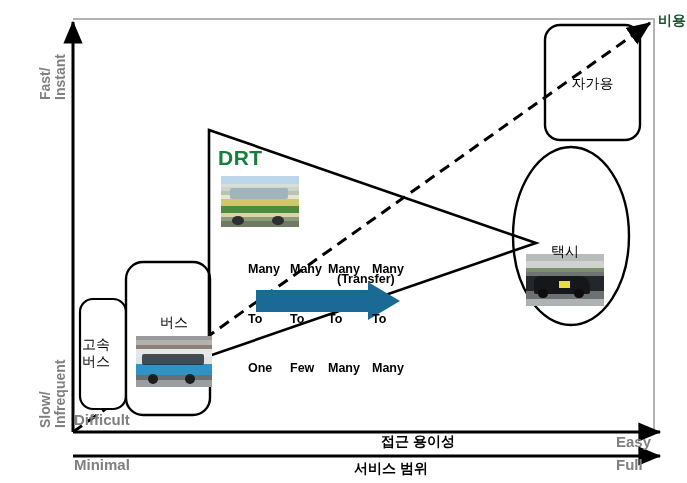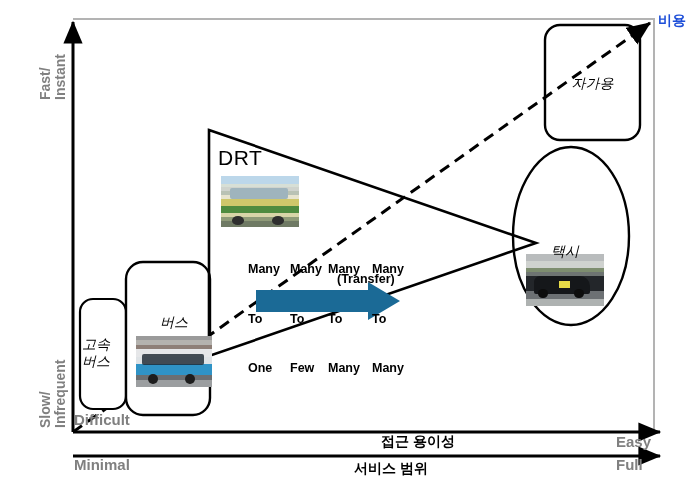--- a/index.html
+++ b/index.html
@@ -54,26 +54,25 @@
     font-weight: bold;
     text-align: center;
     line-height: 1.25;
   }
   .mode-label {
     color: #000000;
     font-size: 14px;
     font-weight: normal;
     text-align: center;
     line-height: 1.2;
-    font-style: italic;
   }
   .drt-label {
-    color: #000000;
+    color: #15803d;
     font-size: 21px;
-    font-weight: normal;
+    font-weight: bold;
     letter-spacing: .5px;
   }
   .manycol {
     position: absolute;
     text-align: left;
     color: #000000;
     font-size: 12.5px;
     font-weight: bold;
     line-height: 1.32;
     white-space: pre;
@@ -250,21 +249,21 @@
 
 
   <div class="lbl axis-end" style="left:74px; top:412px;">Difficult</div>
   <div class="lbl axis-title" style="left:353px; top:434px;margin-left:28px;">접근 용이성</div>
   <div class="lbl axis-end" style="left:616px; top:434px;">Easy</div>
 
   <div class="lbl axis-end" style="left:74px; top:457px;">Minimal</div>
   <div class="lbl axis-title" style="left:354px; top:461px;">서비스 범위</div>
   <div class="lbl axis-end" style="left:616px; top:457px;">Full</div>
 
-  <div class="lbl" style="left:658px; top:13px; font-size:14px; font-weight:bold; color:#1d4ed8;">비용</div>
+  <div class="lbl" style="left:658px; top:13px; font-size:14px; font-weight:bold; color:#14532d;">비용</div>
 
   <div class="lbl mode-label" style="left:80px; top:336px; width:32px;">고속<br>버스</div>
 
   <div class="lbl mode-label" style="left:136px; top:314px; width:76px;">버스</div>
 
   <div class="lbl drt-label" style="left:218px; top:146px;">DRT</div>
 
   <div class="lbl mode-label" style="left:533px; top:243px; width:64px;">택시</div>
 
   <div class="lbl mode-label" style="left:546px; top:75px; width:93px;">자가용</div>

